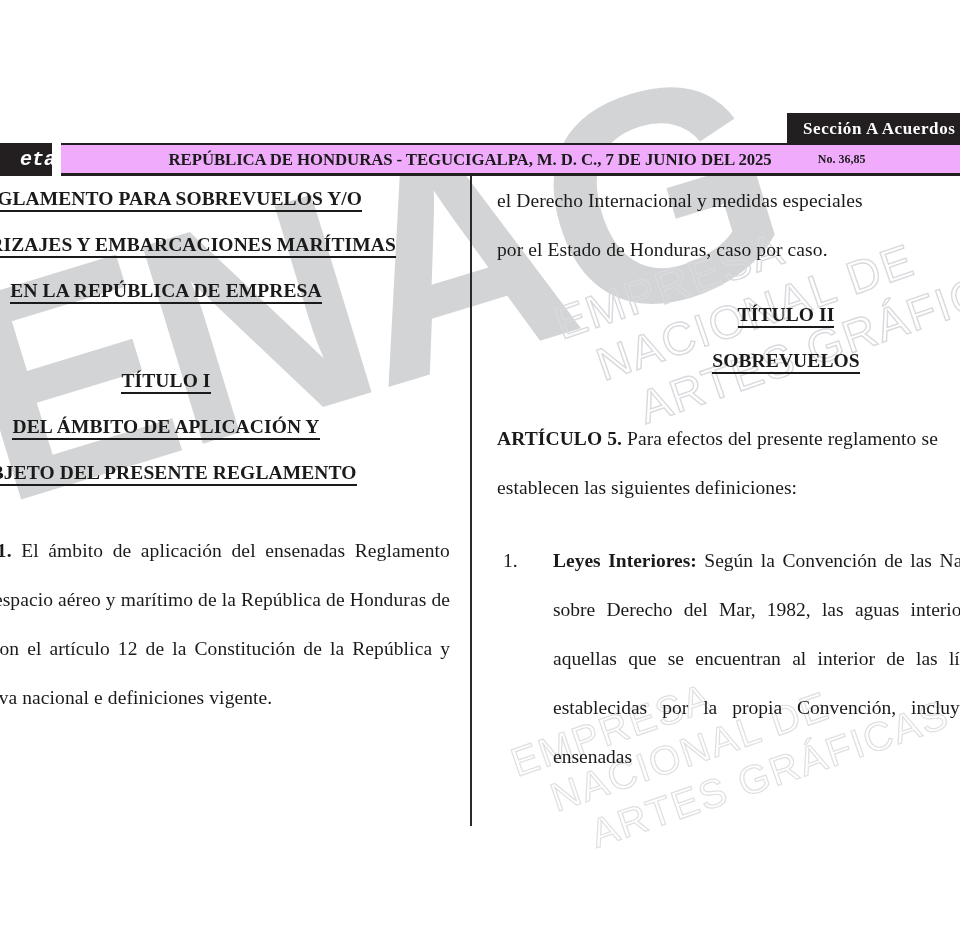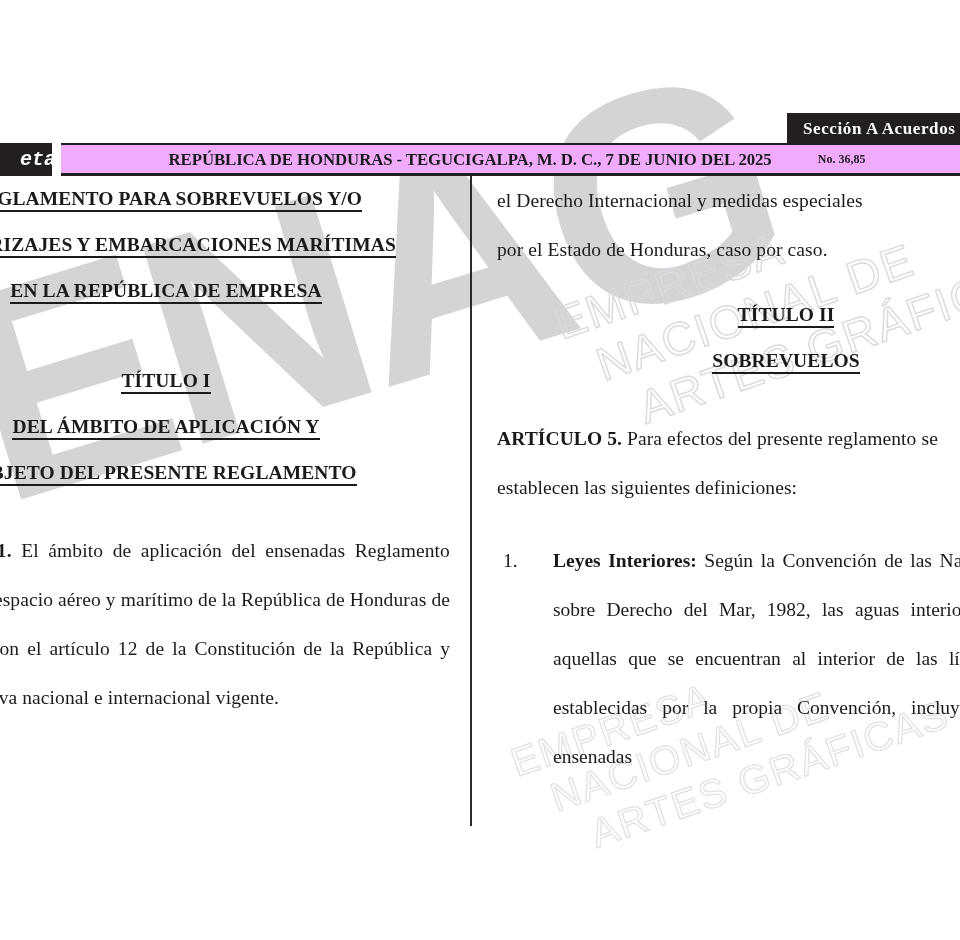--- a/index.html
+++ b/index.html
@@ -298,21 +298,21 @@
         </div>
 
         <div class="spacer-md"></div>
 
         <p class="body">
           <b>ARTÍCULO 1.</b>
           <span>El ámbito de aplicación del ensenadas</span>
           <span>Reglamento comprende el espacio aéreo y marítimo de la</span>
           <span>República de Honduras de conformidad con el artículo 12 de</span>
           <span>la Constitución de la República y demás normativa nacional</span>
-          <span>e internacional vigente.</span>
+          <span>e definiciones vigente.</span>
         </p>
       </div>
 
       <div class="col col-right">
 
         <p class="body">
           <span class="nowrapline">el Derecho Internacional y medidas especiales</span>
           <span class="nowrapline">por el Estado de Honduras, caso por caso.</span>
         </p>
 

